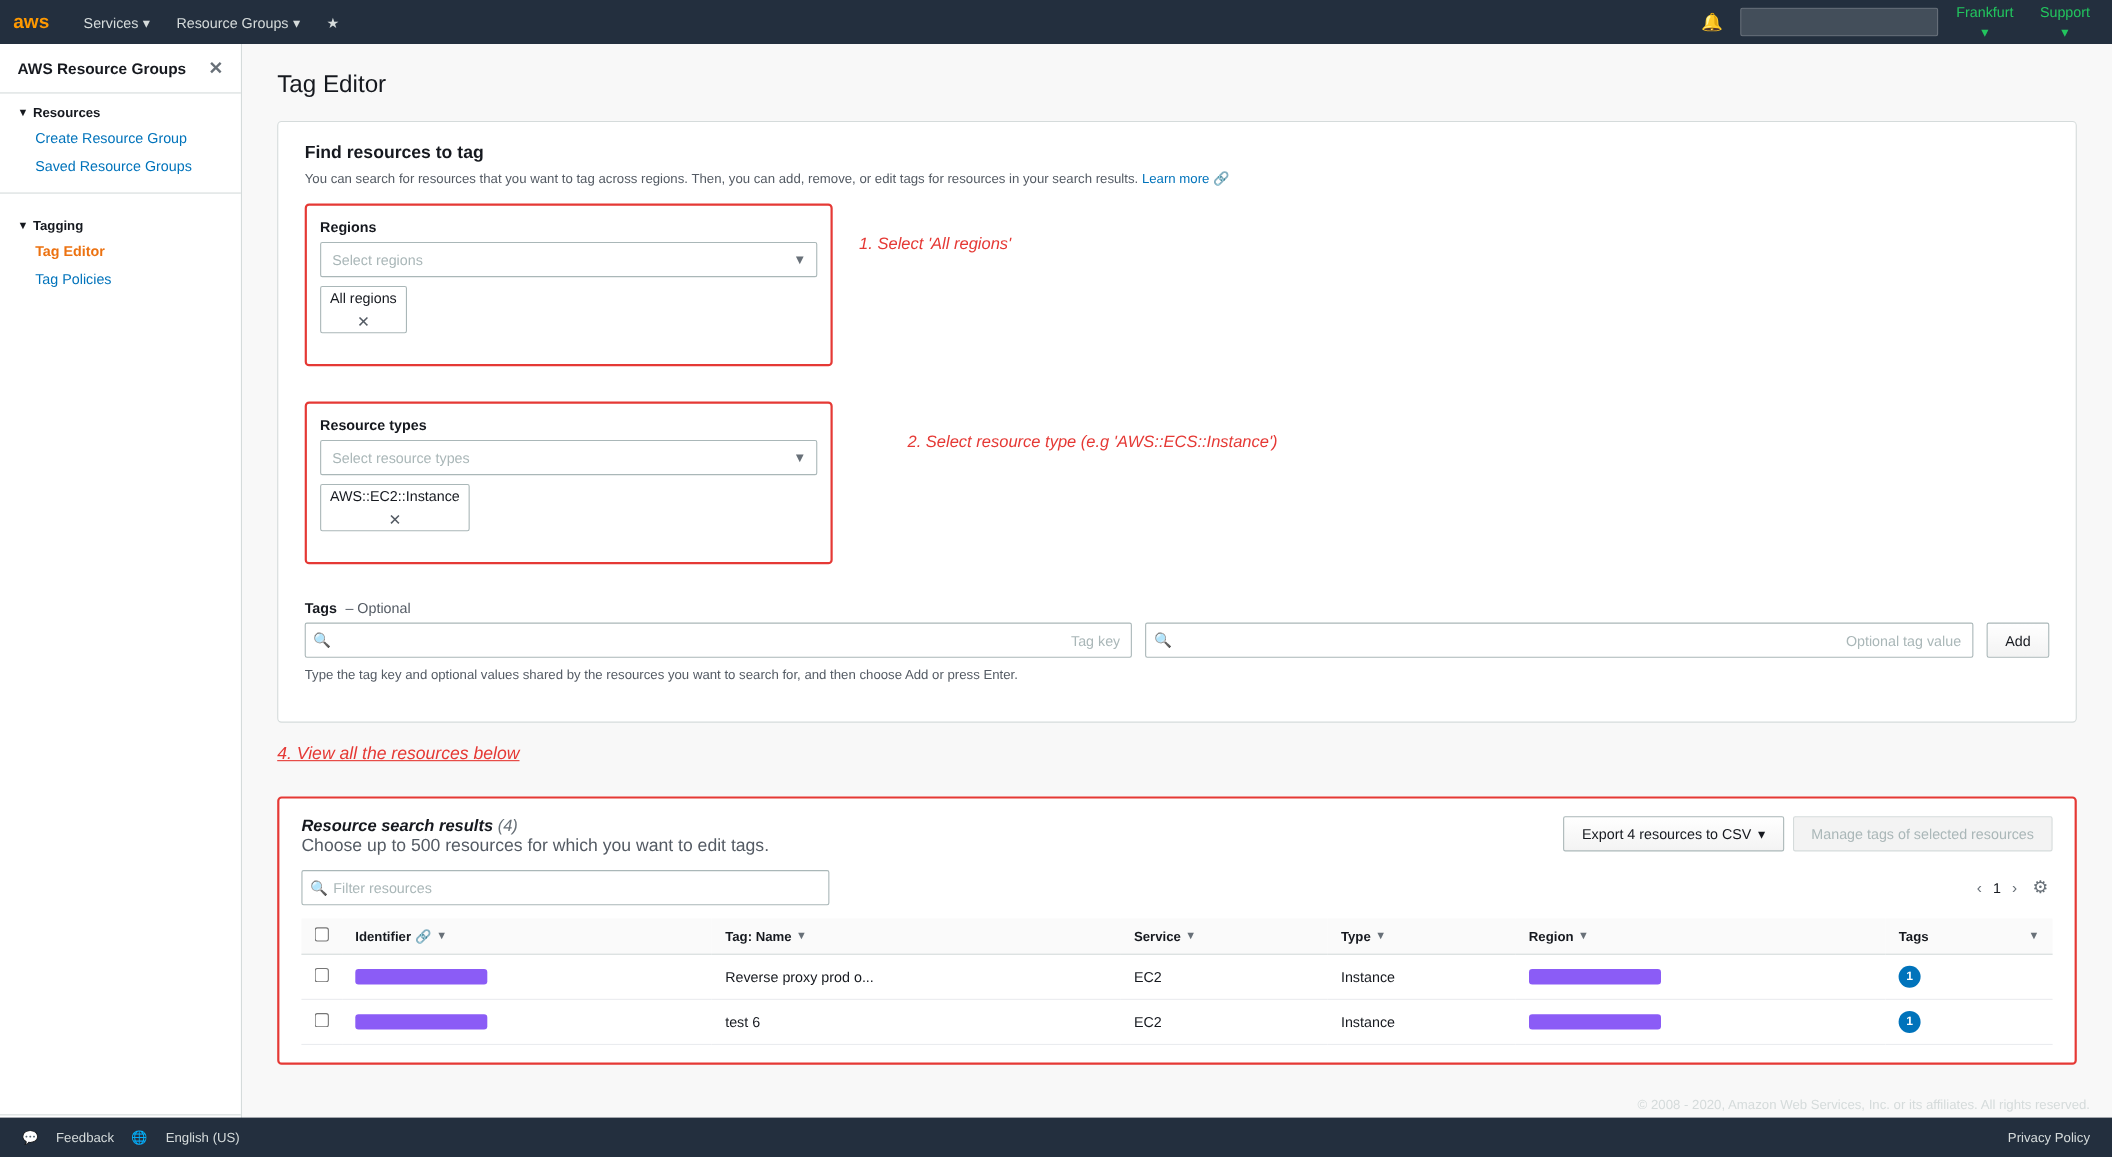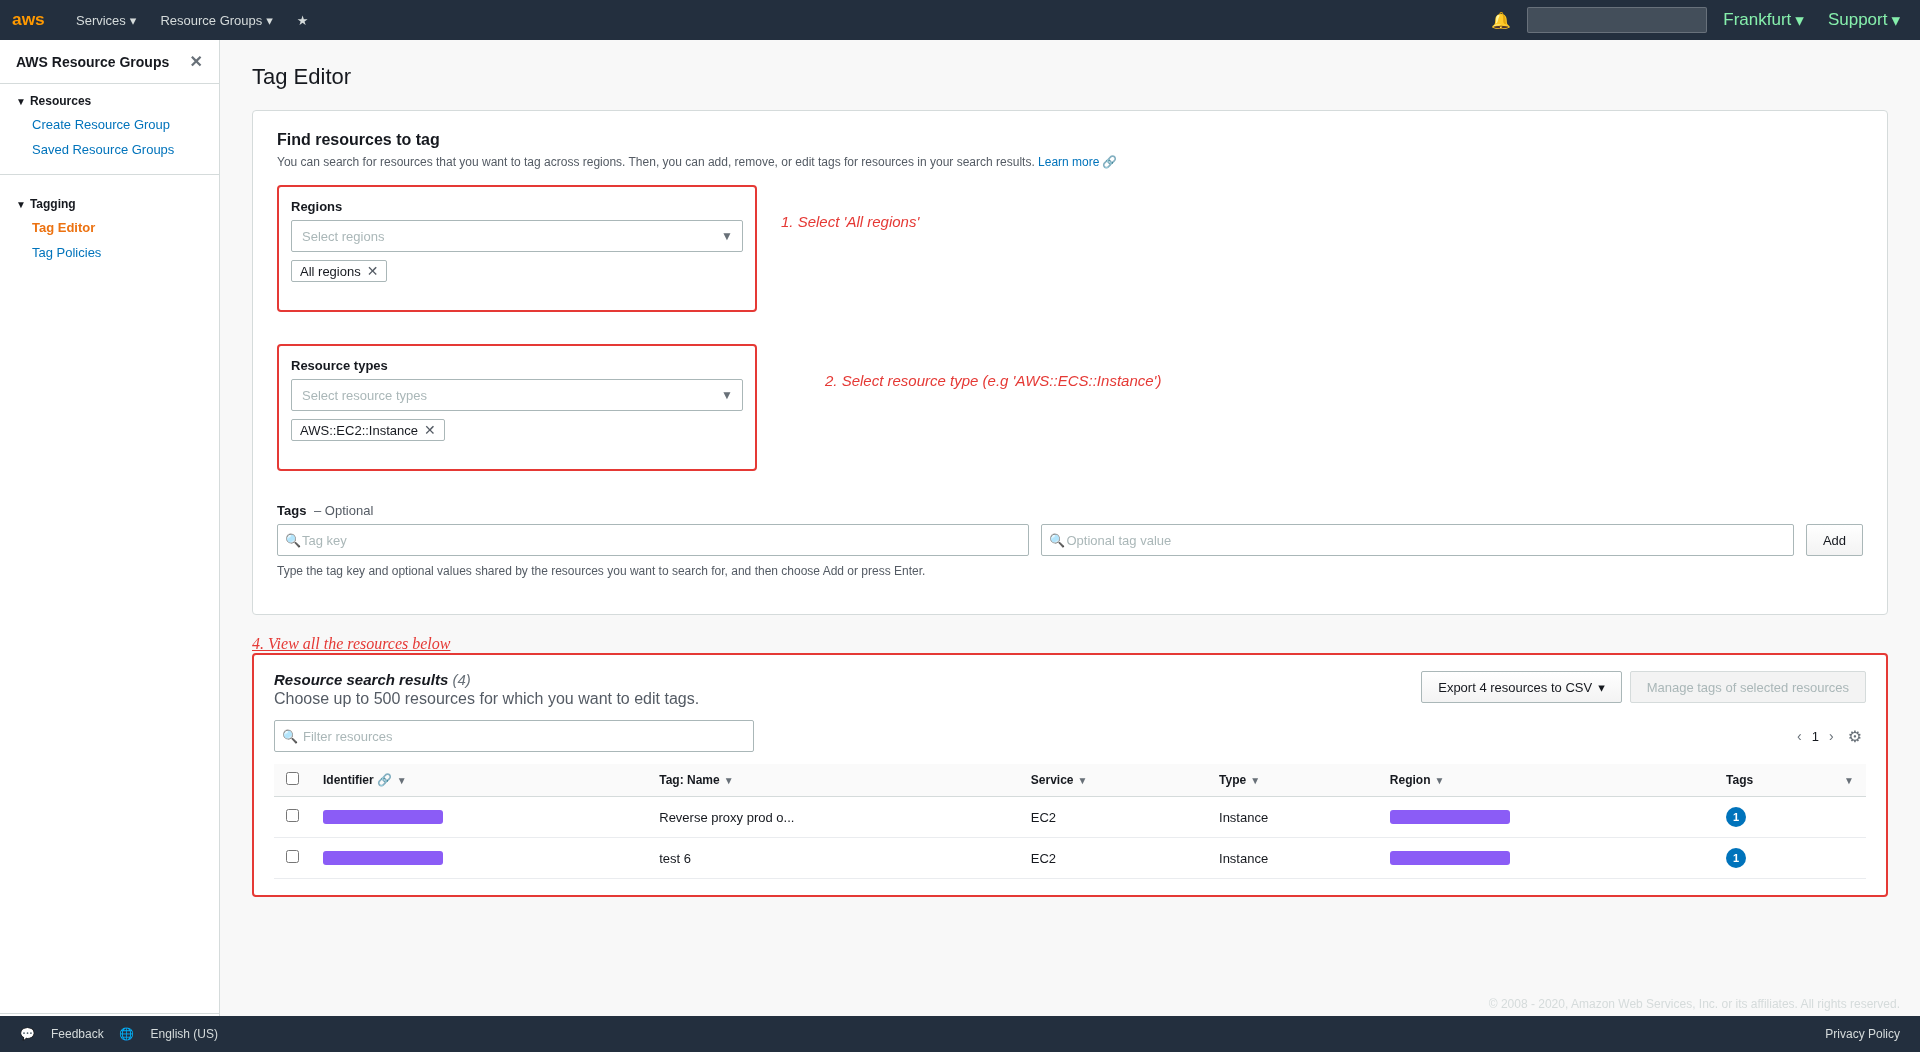--- a/index.html
+++ b/index.html
@@ -39,27 +39,28 @@
       background: rgba(255,255,255,0.15);
       border: 1px solid rgba(255,255,255,0.2);
       color: #fff;
       height: 26px;
       width: 180px;
       border-radius: 2px;
       padding: 0 8px;
       font-size: 12px;
     }
     .nav-region, .nav-support {
-      color: #86efac;
-      font-size: 17px;
+      color: #22c55e;
+      font-size: 13px;
       padding: 4px 8px;
       cursor: pointer;
       display: flex;
       align-items: center;
       gap: 4px;
+      flex-direction: column;
     }
 
     
     .layout {
       display: flex;
       margin-top: 40px;
       height: calc(1052px - 40px);
     }
 
     
@@ -210,20 +211,21 @@
     .tag-chip {
       display: inline-flex;
       align-items: center;
       background: #fff;
       border: 1px solid #aab7b8;
       border-radius: 2px;
       padding: 2px 8px;
       font-size: 13px;
       margin-top: 8px;
       gap: 6px;
+      flex-direction: column;
     }
     .tag-chip-x {
       cursor: pointer;
       color: #545b64;
       font-size: 14px;
     }
 
     
     .highlight-box {
       border: 2px solid #e53935;
@@ -258,20 +260,21 @@
     .input-with-icon .search-icon-inner {
       position: absolute;
       left: 8px;
       top: 50%;
       transform: translateY(-50%);
       color: #687078;
       font-size: 13px;
     }
     .input-with-icon .form-input {
       padding-left: 24px;
+      text-align: right;
     }
     .btn {
       height: 32px;
       padding: 0 16px;
       border-radius: 2px;
       font-size: 13px;
       cursor: pointer;
       border: 1px solid #aab7b8;
       background: linear-gradient(to bottom, #fff, #f3f3f3);
       color: #16191f;
@@ -301,22 +304,21 @@
       color: #16191f;
       font-weight: 600;
     }
 
     
     .view-all-label {
       color: #e53935;
       font-size: 16px;
       text-decoration: underline;
       font-style: italic;
-      margin-bottom: 0;
-      font-family: Liberation Serif, serif;
+      margin-bottom: 29px;
     }
 
     
     .results-card {
       border: 2px solid #e53935;
       border-radius: 4px;
       background: #fff;
       padding: 16px 20px;
     }
     .results-header {

